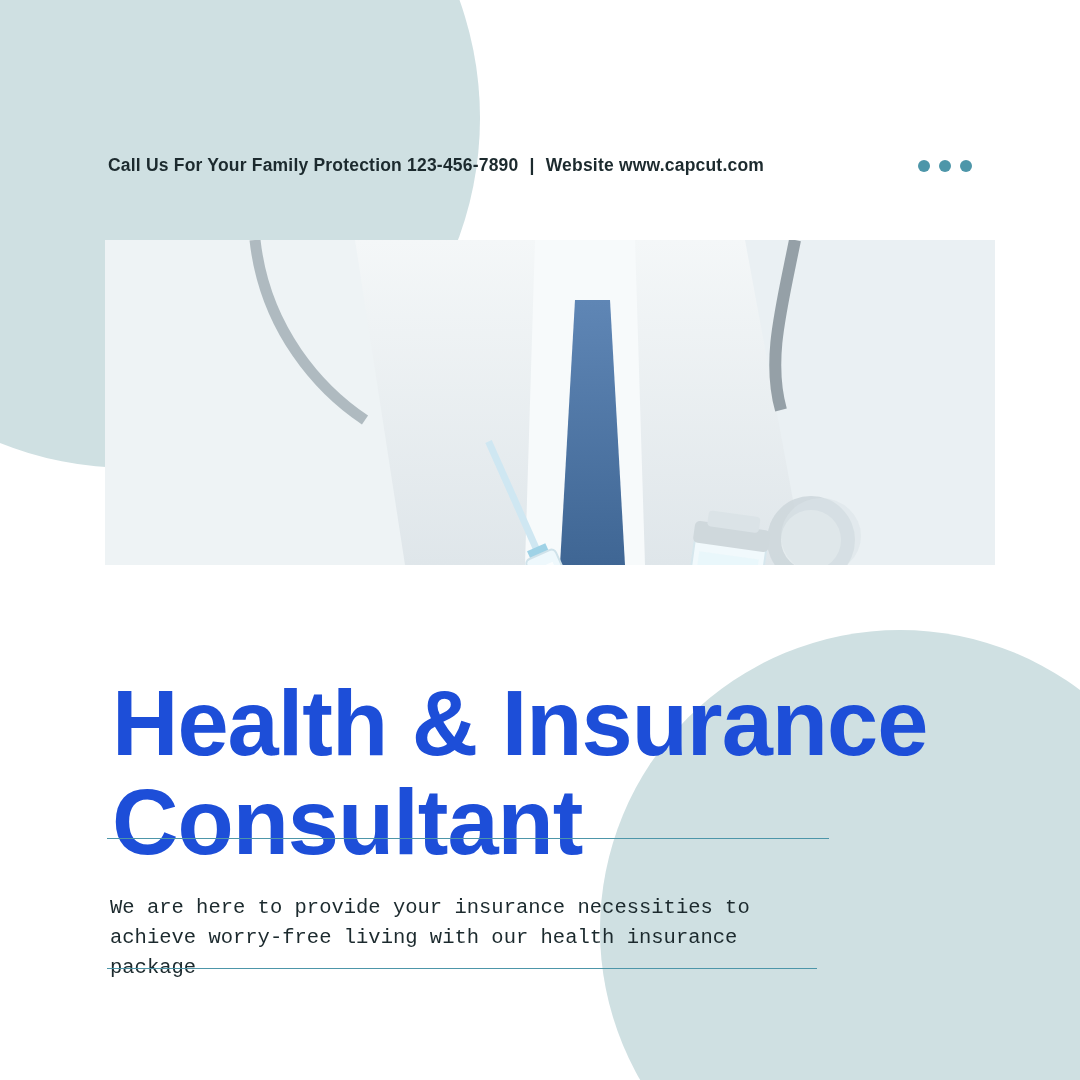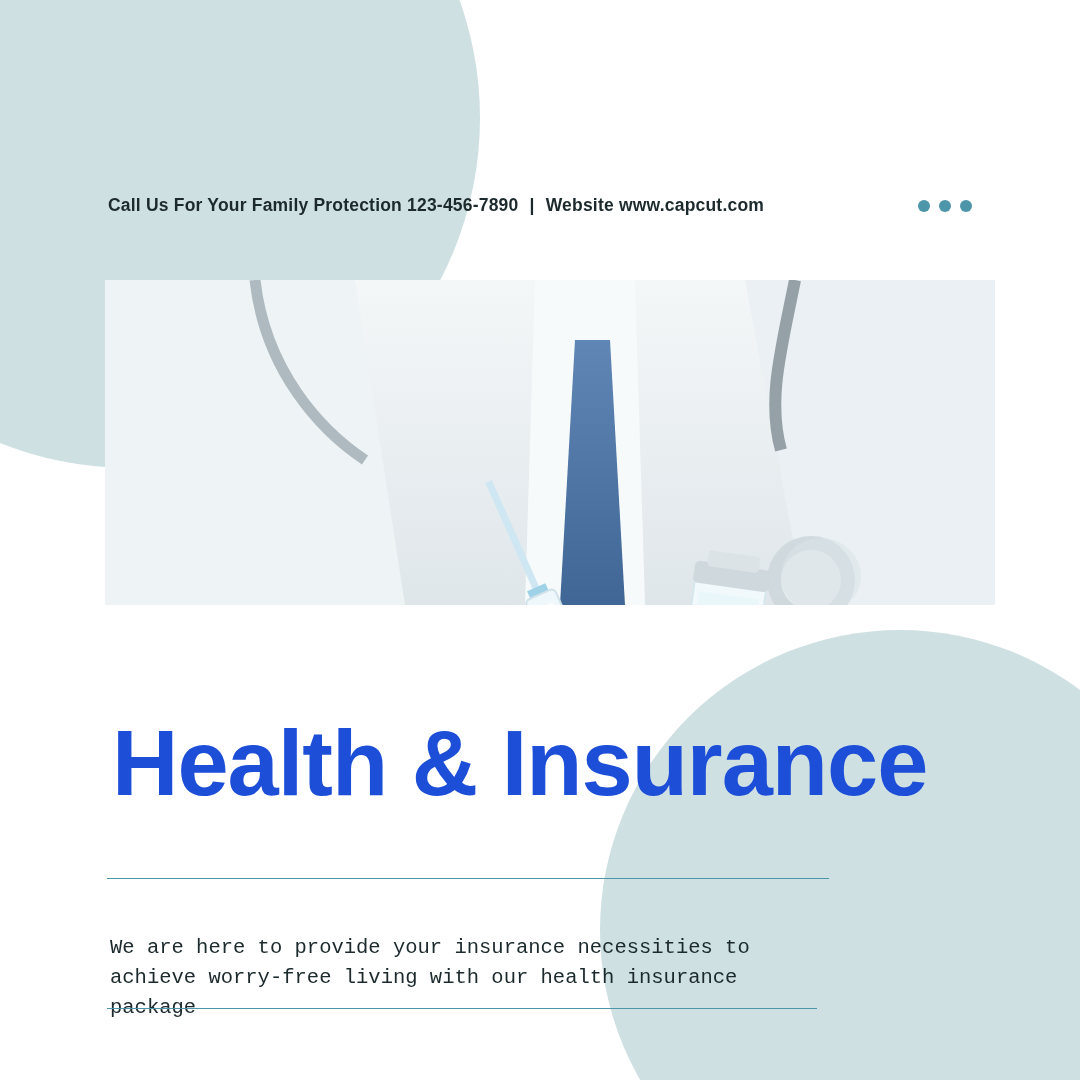--- a/index.html
+++ b/index.html
@@ -34,21 +34,20 @@
     bottom: -150px;
     width: 600px;
     height: 600px;
     border-radius: 50%;
     background: #cfe0e2;
   }
 
   .content {
     position: absolute;
     inset: 0;
-    margin-top: 40px;
   }
 
   
   .header {
     position: absolute;
     left: 108px;
     top: 155px;
     right: 108px;
     display: flex;
     align-items: center;
@@ -223,20 +222,21 @@
           <path d="M860 520 C845 412 760 348 678 342 C640 340 608 362 600 386 C592 412 612 436 648 442 C688 448 716 452 736 462 C700 462 652 460 622 472 C596 482 596 514 628 524 C676 538 740 534 780 528 C744 548 700 560 668 570 C642 578 646 606 678 610 C746 618 830 588 866 560 Z" fill="url(#gloveGrad2)"></path>
           <path d="M660 404 C712 398 762 408 800 428" stroke="#6cb7d2" stroke-width="4" fill="none" opacity="0.45"></path>
           <path d="M650 486 C700 478 764 482 806 496" stroke="#6cb7d2" stroke-width="4" fill="none" opacity="0.4"></path>
           <path d="M700 360 C752 360 796 378 826 402" stroke="#c3e9f5" stroke-width="6" fill="none" opacity="0.6"></path>
         </g>
       </svg>
     </div>
 
     <h1 class="title">
       <span>Health &amp; Insurance</span><br>
+      <span>Consultant</span>
     </h1>
 
     <div class="rule top"></div>
 
     <p class="subtitle">We are here to provide your insurance necessities to achieve worry-free living with our health insurance package</p>
 
     <div class="rule bottom"></div>
 
   </div>
 </div>

